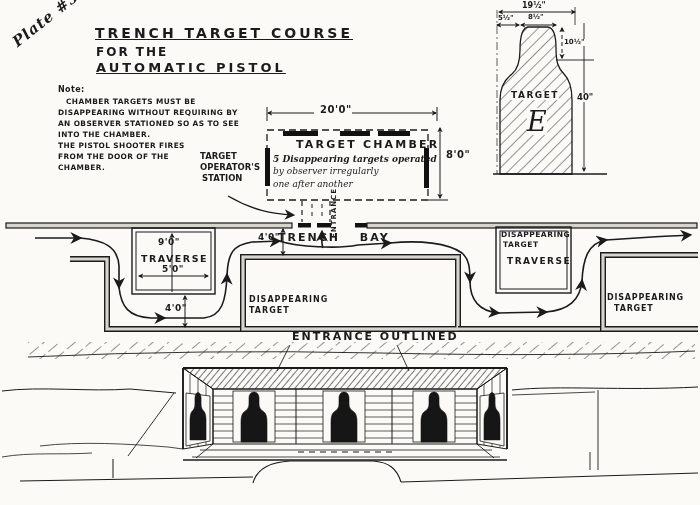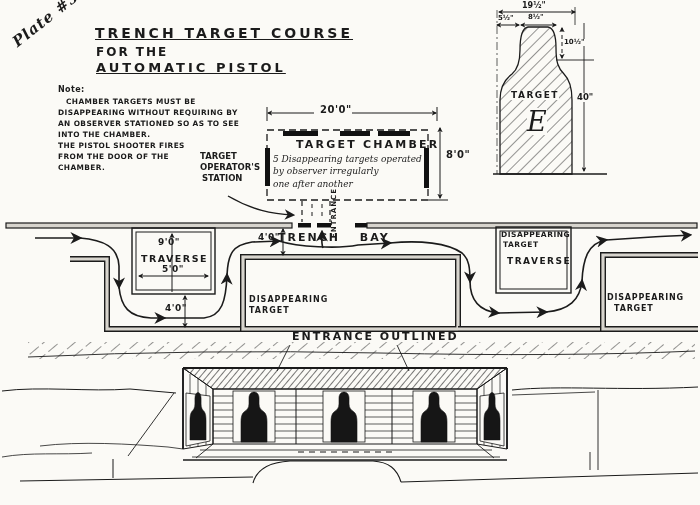--- a/index.html
+++ b/index.html
@@ -193,21 +193,21 @@
   <div class="lbl note" style="left:58px;top:109px;">DISAPPEARING WITHOUT REQUIRING BY</div>
   <div class="lbl note" style="left:58px;top:120px;">AN OBSERVER STATIONED SO AS TO SEE</div>
   <div class="lbl note" style="left:58px;top:131px;">INTO THE CHAMBER.</div>
   <div class="lbl note" style="left:58px;top:142px;">THE PISTOL SHOOTER FIRES</div>
   <div class="lbl note" style="left:58px;top:153px;">FROM THE DOOR OF THE</div>
   <div class="lbl note" style="left:58px;top:164px;">CHAMBER.</div>
 
   <div class="lbl hand dimtxt" style="left:320px;top:105px;font-size:10px;">20'0"</div>
   <div class="lbl hand dimtxt" style="left:446px;top:150px;font-size:10px;">8'0"</div>
   <div class="lbl hand" style="left:296px;top:139px;font-size:11px;letter-spacing:2.2px;">TARGET CHAMBER</div>
-  <div class="lbl script" style="left:273px;top:155px;font-size:9px;">5 Disappearing targets operated</div>
+  <div class="lbl script" style="left:273px;top:155px;font-size:9px;font-weight:bold;">5 Disappearing targets operated</div>
   <div class="lbl script" style="left:273px;top:167px;font-size:9px;">by observer   irregularly</div>
   <div class="lbl script" style="left:273px;top:180px;font-size:9px;">one after another</div>
 
   <div class="lbl hand" style="left:200px;top:152px;font-size:8.5px;">TARGET</div>
   <div class="lbl hand" style="left:200px;top:163px;font-size:8.5px;">OPERATOR'S</div>
   <div class="lbl hand" style="left:202px;top:174px;font-size:8.5px;">STATION</div>
 
   <div class="lbl hand vert" style="left:331px;top:238px;font-size:7px;letter-spacing:1px;">ENTRANCE</div>
   <div class="lbl hand" style="left:278px;top:232px;font-size:11px;letter-spacing:2px;word-spacing:14px;">TRENCH  BAY</div>
   <div class="lbl hand dimtxt" style="left:258px;top:233px;">4'0"</div>

